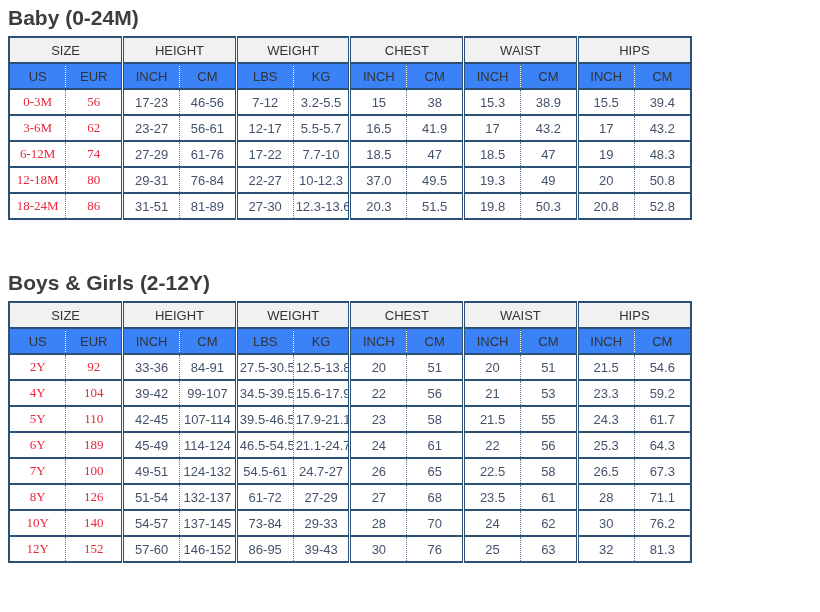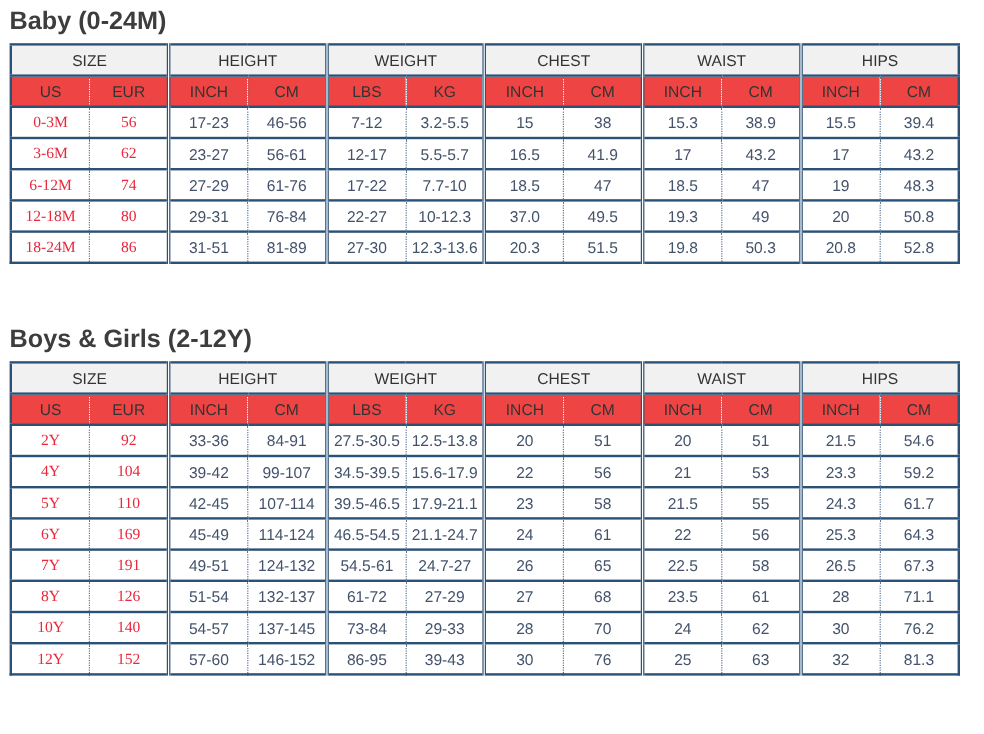--- a/index.html
+++ b/index.html
@@ -19,21 +19,21 @@
     font-family:"Liberation Sans","DejaVu Sans",sans-serif;
   }
   .page{padding:6px 6px 0 8px;}
   h2.chart-title{
     font-size:21px;line-height:24px;font-weight:bold;
     color:var(--title);
     margin:0 0 6px 0;
   }
   .section-kids{margin-top:51px;}
   table.chart{
-    width:792px;
+    width:684px;
     table-layout:fixed;
     border-collapse:collapse;
     border:2px solid var(--border);
   }
   table.chart th, table.chart td{
     height:26px;
     padding:0 2px;
     font-size:13px;
     font-weight:normal;
     text-align:center;
@@ -42,21 +42,21 @@
     white-space:nowrap;
     overflow:hidden;
   }
   table.chart .group-row th{
     background:var(--hdr-bg);
     color:var(--hdr-text);
   }
   table.chart .group-row th:not(:first-child){
     border-left:3px double var(--border);
   }
-  table.chart .sub-row th{color:var(--hdr-text);background:#ef4444;}
+  table.chart .sub-row th{color:var(--hdr-text);background:#3b82f6;}
   table.chart .sub-row th:nth-child(even),
   table.chart tbody td:nth-child(even){
     border-left:1px dotted var(--dot);
   }
   table.chart .sub-row th:nth-child(odd):not(:first-child),
   table.chart tbody td:nth-child(odd):not(:first-child){
     border-left:3px double var(--border);
   }
   table.chart tbody td{color:var(--data-text);background:#ffffff;}
   table.chart tbody td.size-val{color:var(--red);font-family:Liberation Serif, serif;}
@@ -233,35 +233,35 @@
             <td>17.9-21.1</td>
             <td>23</td>
             <td>58</td>
             <td>21.5</td>
             <td>55</td>
             <td>24.3</td>
             <td>61.7</td>
           </tr>
           <tr>
             <td class="size-val">6Y</td>
-            <td class="size-val">169</td>
+            <td class="size-val">189</td>
             <td>45-49</td>
             <td>114-124</td>
             <td>46.5-54.5</td>
             <td>21.1-24.7</td>
             <td>24</td>
             <td>61</td>
             <td>22</td>
             <td>56</td>
             <td>25.3</td>
             <td>64.3</td>
           </tr>
           <tr>
             <td class="size-val">7Y</td>
-            <td class="size-val">191</td>
+            <td class="size-val">100</td>
             <td>49-51</td>
             <td>124-132</td>
             <td>54.5-61</td>
             <td>24.7-27</td>
             <td>26</td>
             <td>65</td>
             <td>22.5</td>
             <td>58</td>
             <td>26.5</td>
             <td>67.3</td>

